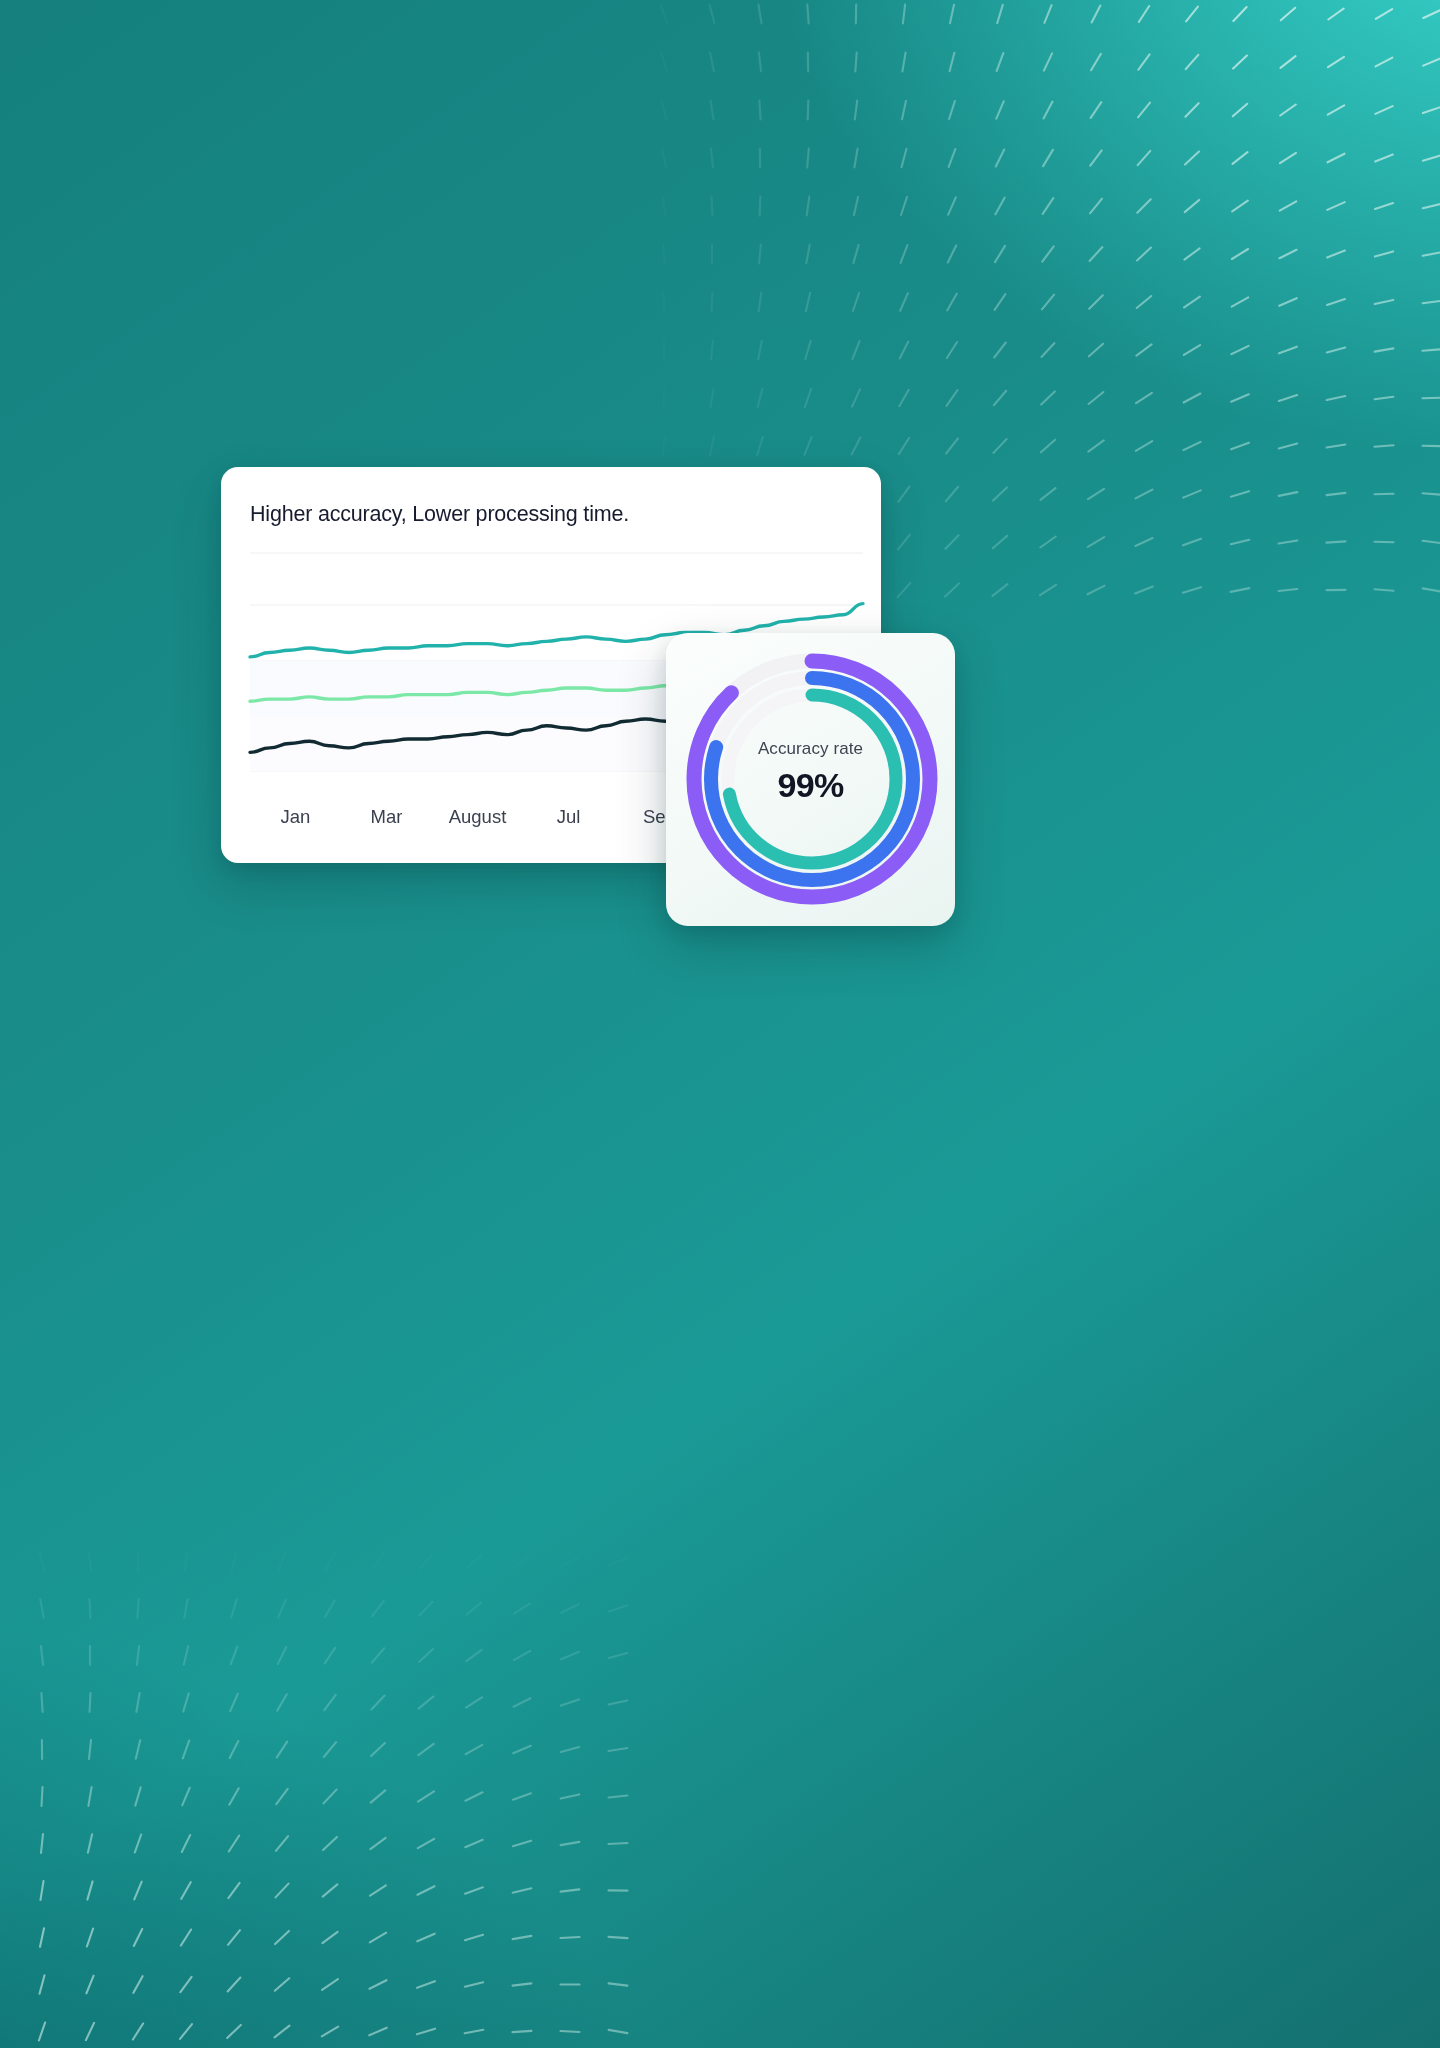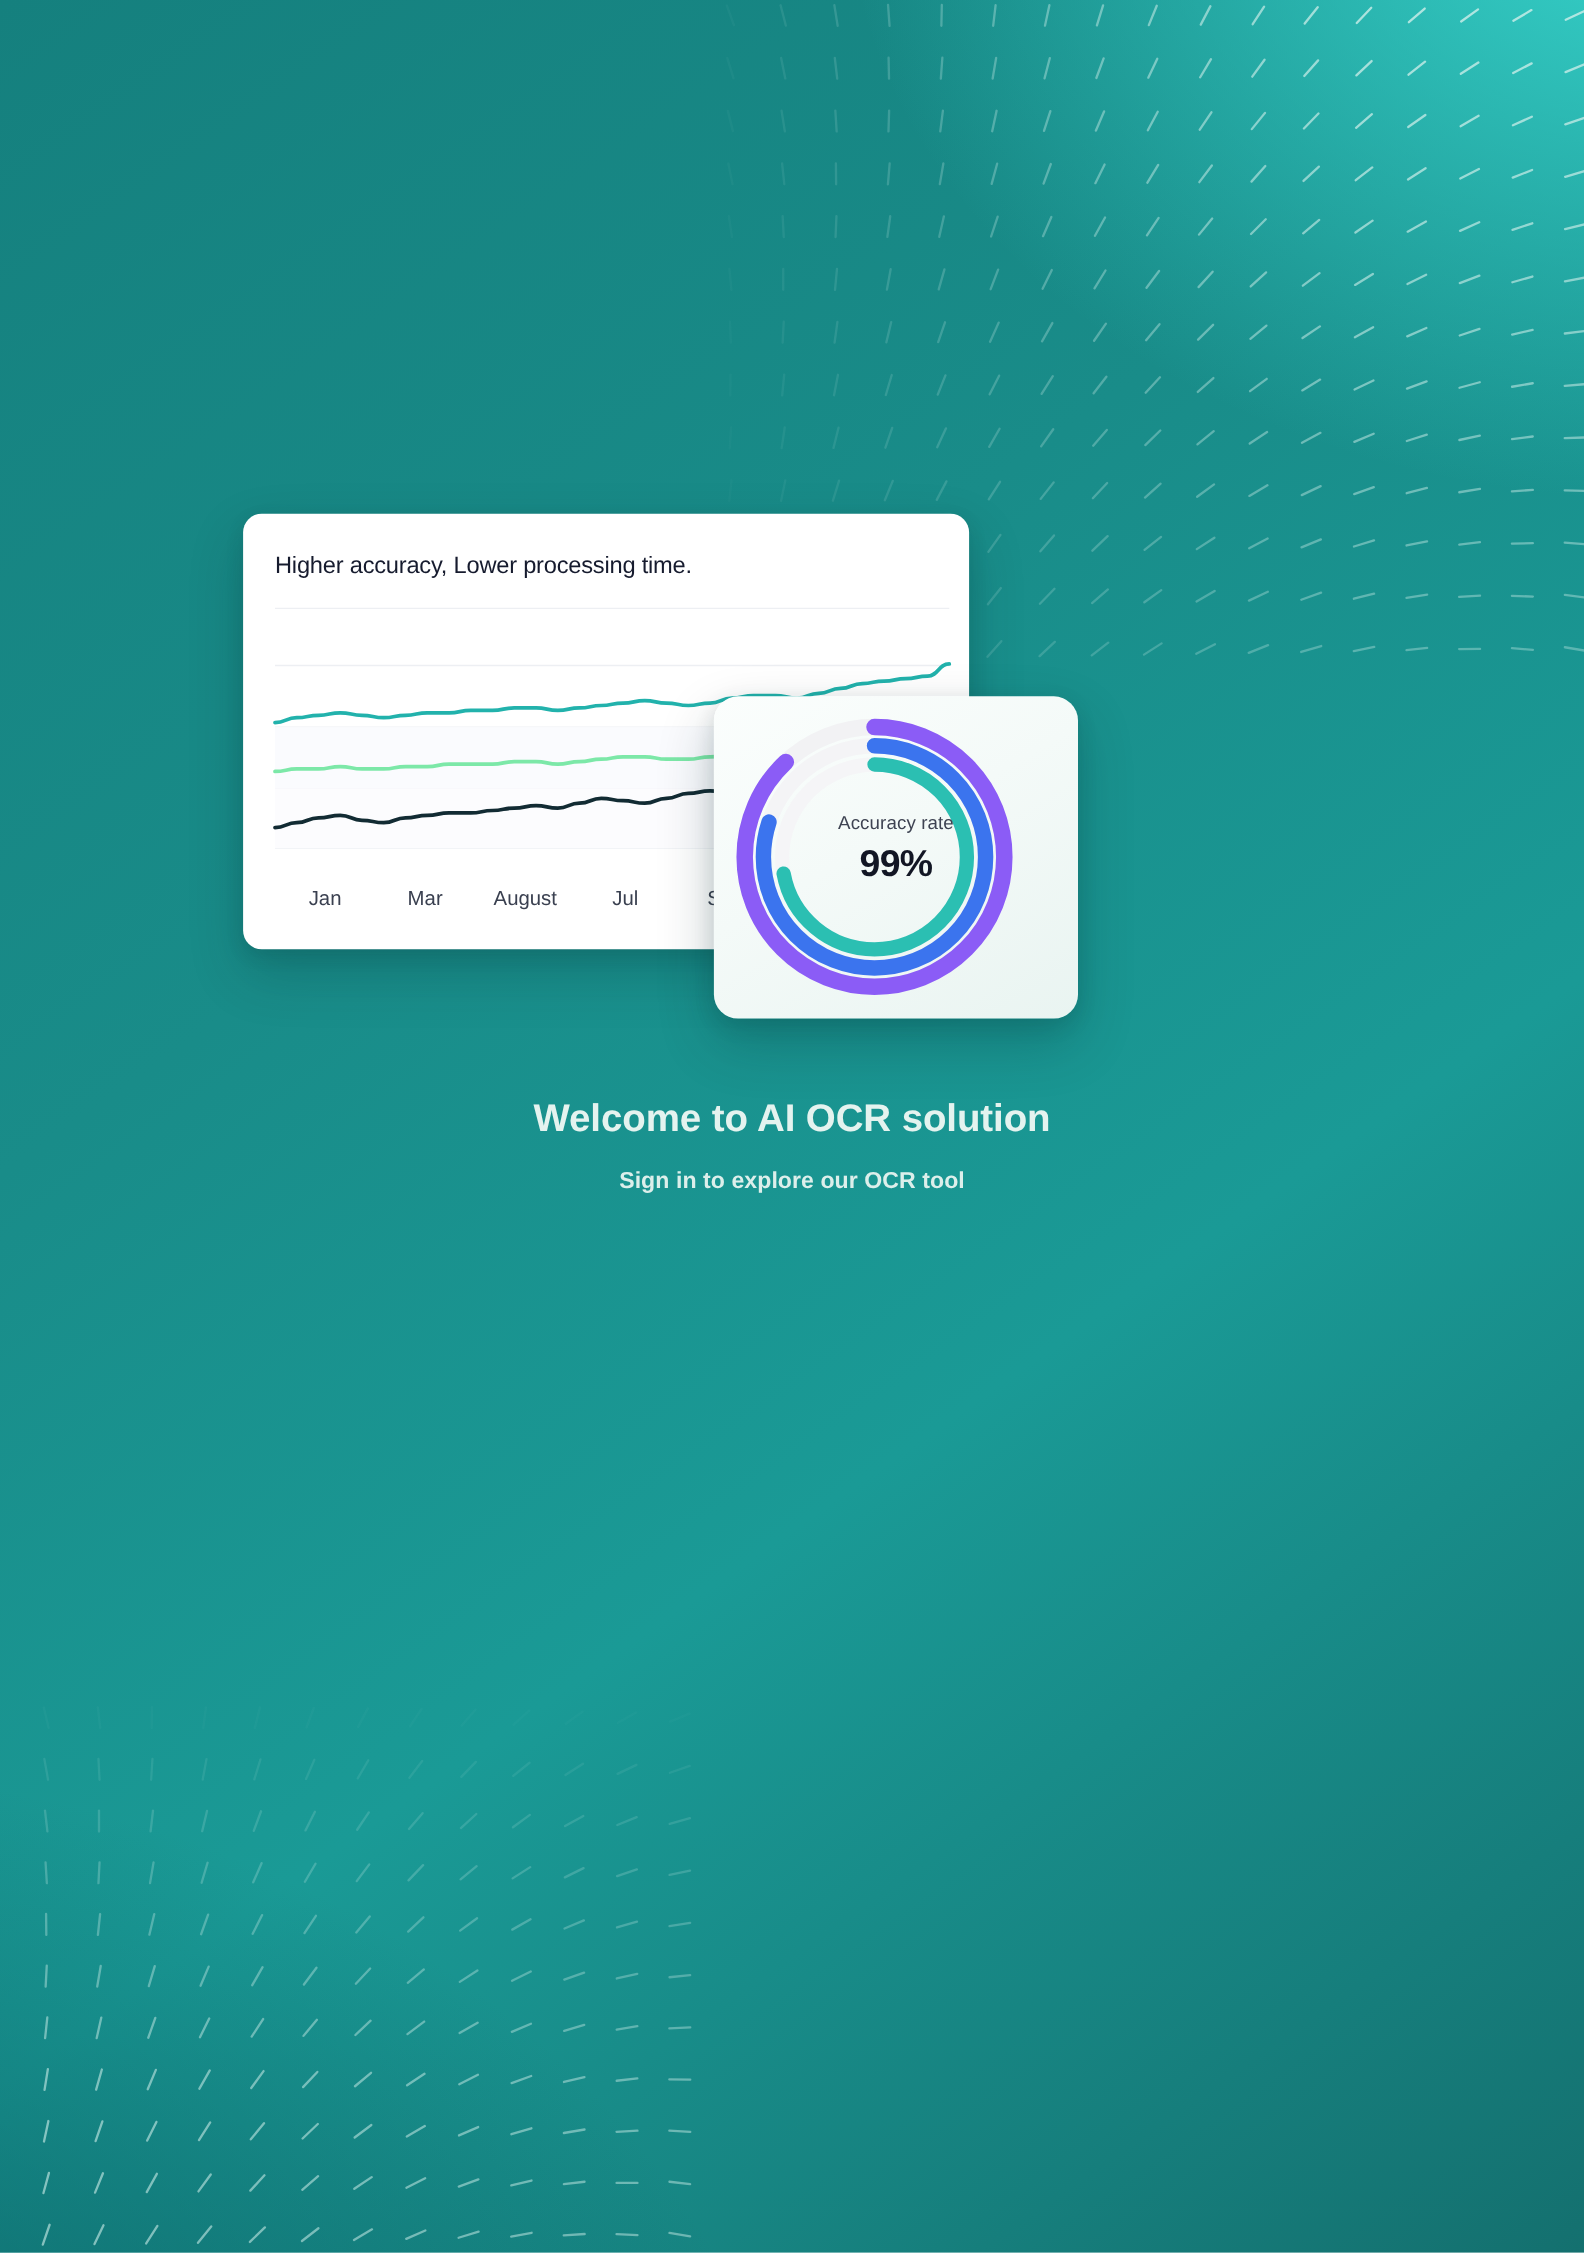--- a/index.html
+++ b/index.html
@@ -59,22 +59,22 @@
   .axis-tick {
     font-size:18.5px;
     color:#3A4050;
     width:91px;
     text-align:center;
   }
 
   
   #donut-card {
     position:absolute;
-    left:649px; top:633px;
-    width:331px; height:293px;
+    left:666px; top:633px;
+    width:289px; height:293px;
     border-radius:22px;
     background:linear-gradient(150deg,#FBFEFD 0%,#F4FAF8 45%,#E9F4F1 100%);
     box-shadow:0 22px 50px rgba(0,40,45,.24), 0 6px 18px rgba(0,40,45,.12);
     overflow:hidden;
   }
   #donut-svg { position:absolute; left:0; top:0; }
   #donut-label {
     position:absolute;
     left:0; right:0; top:106px;
     text-align:center;
@@ -523,18 +523,14 @@
         <circle cx="146" cy="146" r="118" fill="none" stroke="#8B5CF6" stroke-width="15" stroke-linecap="round" stroke-dasharray="652.45 741.42" transform="rotate(-90 146 146)"></circle>
         <circle cx="146" cy="146" r="101" fill="none" stroke="#F4F4F6" stroke-width="14"></circle>
         <circle cx="146" cy="146" r="101" fill="none" stroke="#3B74EE" stroke-width="14" stroke-linecap="round" stroke-dasharray="507.68 634.60" transform="rotate(-90 146 146)"></circle>
         <circle cx="146" cy="146" r="84" fill="none" stroke="#F5F5F7" stroke-width="13"></circle>
         <circle cx="146" cy="146" r="84" fill="none" stroke="#2BBFB2" stroke-width="13" stroke-linecap="round" stroke-dasharray="380.01 527.79" transform="rotate(-90 146 146)"></circle>
       </svg>
     <div id="donut-label">Accuracy rate</div>
     <div id="donut-value">99%</div>
   </div>
 
-  <div id="hero">
-    <div id="hero-title">Welcome to AI OCR solution</div>
-    <div id="hero-subtitle">Sign in to explore our OCR tool</div>
-  </div>
 
 </div>
 
 </body></html>

